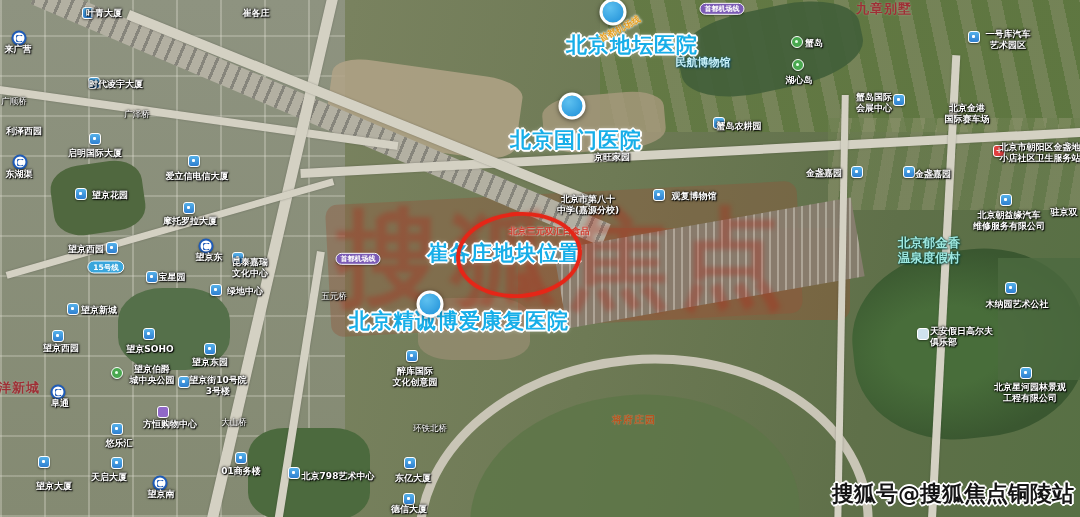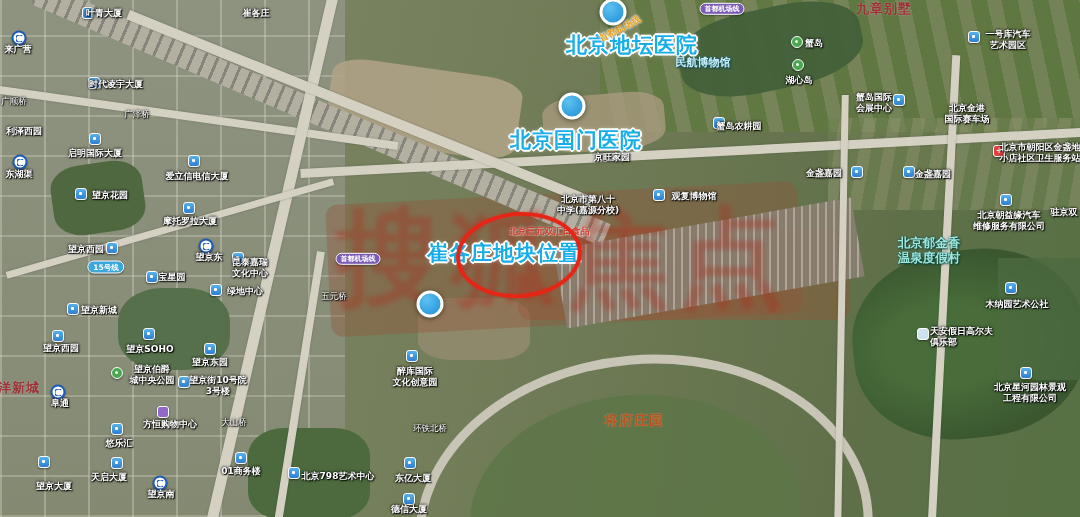--- a/index.html
+++ b/index.html
@@ -64,21 +64,21 @@
        font-weight:bold;transform:translate(-50%,-50%);
        text-shadow:0 0 2px rgba(0,0,0,.95),0 0 3px rgba(0,0,0,.85),1px 1px 1px rgba(0,0,0,.9);}
   .lbl.bridge{font-size:8.5px;font-weight:normal;}
   .lbl.badge-blue{background:#3aa6dc;border:1px solid #fff;border-radius:7px;padding:1px 5px;
        font-size:7.5px;text-shadow:none;box-shadow:0 1px 2px rgba(0,0,0,.4);}
   .lbl.badge-purple{background:#7b5bb5;border:1px solid #fff;border-radius:7px;padding:1px 4px;
        font-size:7px;text-shadow:none;box-shadow:0 1px 2px rgba(0,0,0,.4);}
   .lbl.red-poi{color:#d23c2e;text-shadow:0 0 2px rgba(255,255,255,.65),1px 1px 1px rgba(255,255,255,.4);}
   .lbl.cyan-poi{color:#c8f0f8;font-size:11px;text-shadow:0 0 2px #14607e,1px 1px 2px #0a3a4a;}
   .lbl.area-red{color:#9e2f35;font-size:13px;letter-spacing:1px;text-shadow:0 0 2px rgba(255,255,255,.35);}
-  .lbl.area-orange{color:#b5541f;font-size:14px;letter-spacing:1px;text-shadow:0 0 1px rgba(255,240,220,.5);}
+  .lbl.area-orange{color:#b5541f;font-size:10px;letter-spacing:1px;text-shadow:0 0 1px rgba(255,240,220,.5);}
   .lbl.teal{color:#9fe8e0;font-size:12.5px;text-shadow:0 0 2px #0a4a44,1px 1px 2px #063a34;}
   .lbl.road-orange{color:#e8a020;font-size:9px;text-shadow:0 0 2px #fff,0 0 3px #fff;}
   .lbl.hospital,.lbl.site{font-size:21px;letter-spacing:1px;color:#17aee8;
        text-shadow:-2px 0 0 #fff,2px 0 0 #fff,0 -2px 0 #fff,0 2px 0 #fff,
                    -1px -1px 0 #fff,1px -1px 0 #fff,-1px 1px 0 #fff,1px 1px 0 #fff,0 0 5px rgba(255,255,255,.8);}
   #site-ellipse{position:absolute;border:4px solid #e52617;border-radius:50%;transform:rotate(-4deg);
        box-shadow:0 0 2px rgba(229,38,23,.5),inset 0 0 2px rgba(229,38,23,.5);}
   #watermark{position:absolute;left:336px;top:192px;width:480px;height:138px;font-size:106px;font-weight:bold;
        color:#b02818;opacity:.33;filter:blur(2.5px);letter-spacing:8px;white-space:nowrap;line-height:1.25;}
   #attribution{position:absolute;left:832px;top:479px;font-size:22px;font-weight:bold;color:#141414;white-space:nowrap;
@@ -158,20 +158,21 @@
       <div class="icon building" style="left: 899px; top: 100px;"></div>
       <div class="icon red" style="left: 999px; top: 151px;"></div>
       <div class="icon building" style="left: 857px; top: 172px;"></div>
       <div class="icon building" style="left: 909px; top: 172px;"></div>
       <div class="icon building" style="left: 1006px; top: 200px;"></div>
       <div class="icon building" style="left: 1011px; top: 288px;"></div>
       <div class="icon light" style="left: 923px; top: 334px;"></div>
       <div class="icon building" style="left: 1026px; top: 373px;"></div>
       <div class="lbl hospital" style="left: 632px; top: 46px; transform: translate(-50%, -50%);">北京地坛医院</div>
       <div class="lbl hospital" style="left: 576px; top: 141px; transform: translate(-50%, -50%);">北京国门医院</div>
+      <div class="lbl hospital" style="left: 459px; top: 322px; transform: translate(-50%, -50%);">北京精诚博爱康复医院</div>
       <div class="lbl site" style="left: 504px; top: 254px; transform: translate(-50%, -50%);">崔各庄地块位置</div>
       <div class="lbl poi" style="left: 104px; top: 13px; transform: translate(-50%, -50%);">叶青大厦</div>
       <div class="lbl poi" style="left: 18px; top: 49px; transform: translate(-50%, -50%);">来广营</div>
       <div class="lbl poi" style="left: 256px; top: 13px; transform: translate(-50%, -50%);">崔各庄</div>
       <div class="lbl poi" style="left: 116px; top: 84px; transform: translate(-50%, -50%);">时代凌宇大厦</div>
       <div class="lbl bridge" style="left: 14px; top: 101px; transform: translate(-50%, -50%);">广顺桥</div>
       <div class="lbl bridge" style="left: 125px; top: 114px; transform: translate(-50%, -50%); padding-left: 24px;">广泽桥</div>
       <div class="lbl poi" style="left: 24px; top: 131px; transform: translate(-50%, -50%);">利泽西园</div>
       <div class="lbl poi" style="left: 95px; top: 153px; transform: translate(-50%, -50%);">启明国际大厦</div>
       <div class="lbl poi" style="left: 19px; top: 174px; transform: translate(-50%, -50%);">东湖渠</div>
@@ -241,13 +242,14 @@
       <div class="lbl poi" style="left: 1017px; top: 304px; transform: translate(-50%, -50%);">木纳园艺术公社</div>
       <div class="lbl poi" style="left: 930px; top: 337px; transform: translate(0px, -50%); text-align: left;">天安假日高尔夫
 俱乐部</div>
       <div class="lbl poi" style="left: 1030px; top: 393px; transform: translate(-50%, -50%);">北京星河园林景观
 工程有限公司</div>
       <div class="icon marker" style="left: 613px; top: 12px;"></div>
       <div class="icon marker" style="left: 572px; top: 106px;"></div>
       <div class="icon marker" style="left: 430px; top: 304px;"></div>
     </div>
   <div id="site-ellipse" style="left: 456px; top: 212px; width: 118px; height: 78px; border-color: rgb(229, 38, 23);"></div>
+  <div id="attribution">搜狐号@搜狐焦点铜陵站</div>
 </div>
 
 </body></html>

